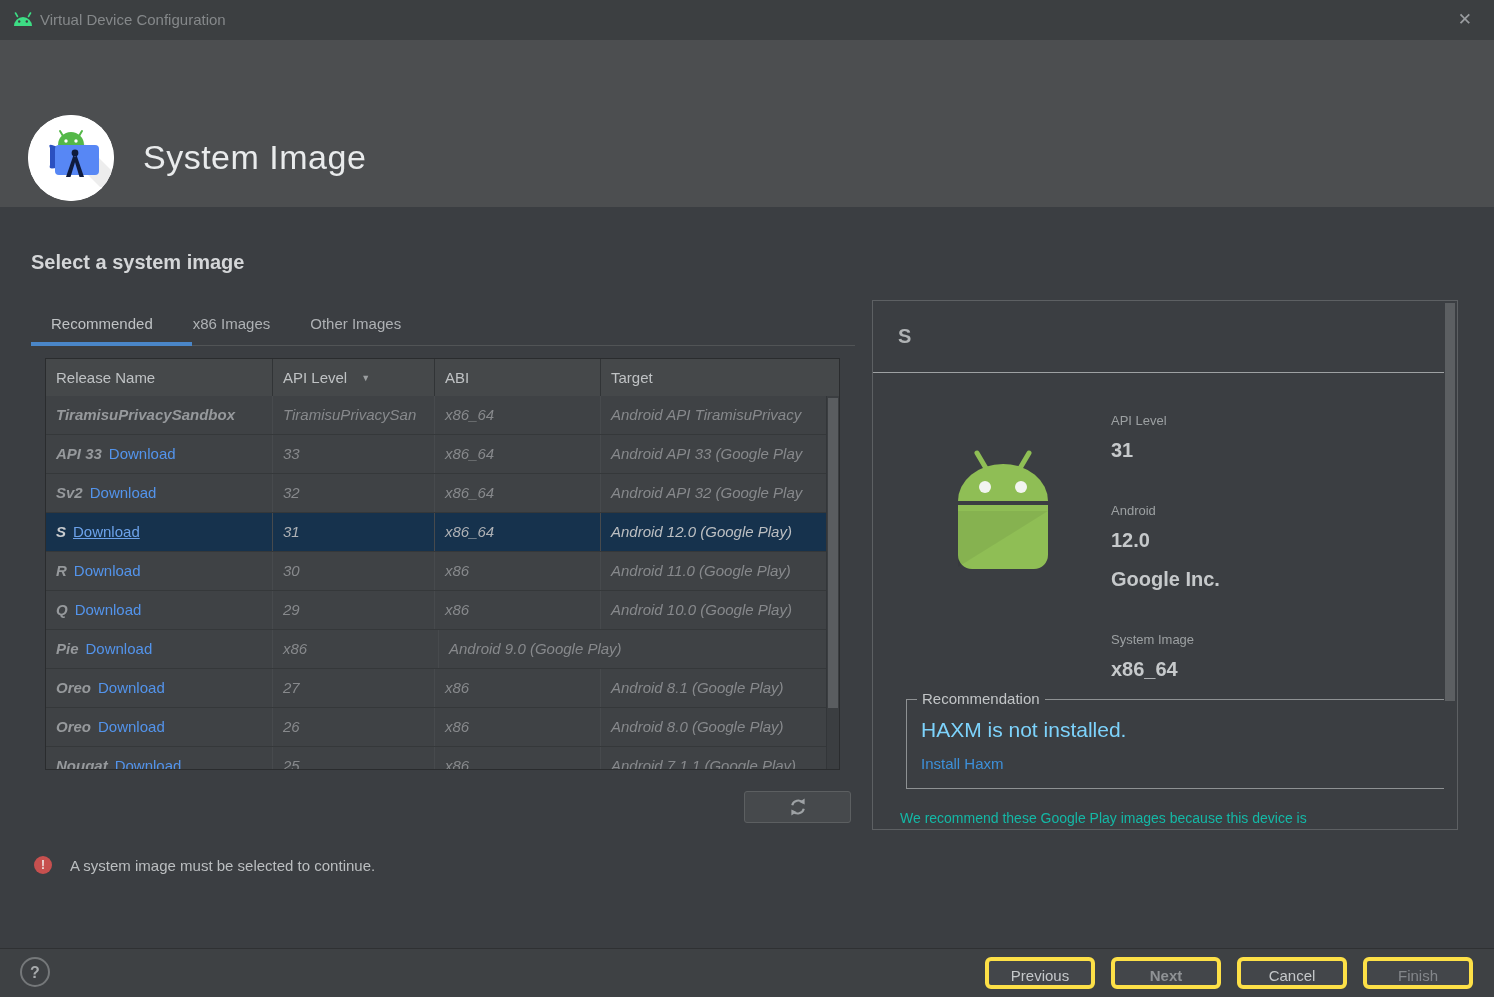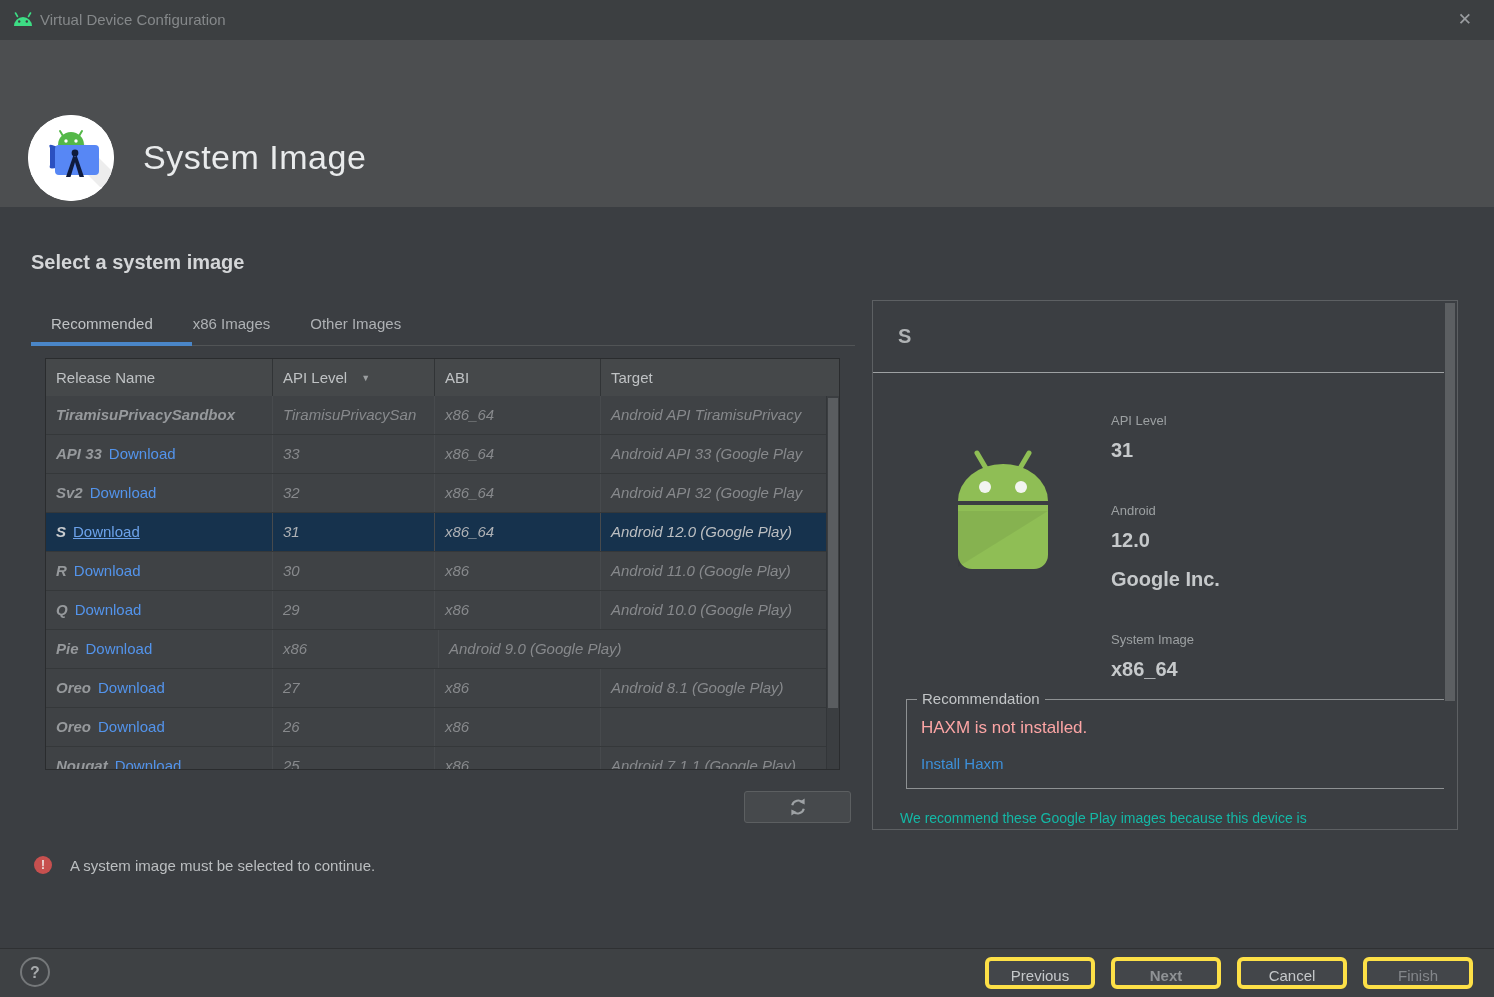--- a/index.html
+++ b/index.html
@@ -52,21 +52,21 @@
   .panel .p-title { position:absolute; left:25px; top:24px; font-size:20px; font-weight:bold; color:#B0B3B5; }
   .panel .p-sep { position:absolute; left:0; right:13px; top:71px; height:1px; background:#9EA1A3; }
   .panel .robot { position:absolute; left:64px; top:136px; }
   .p-label { position:absolute; left:238px; font-size:13px; color:#9CA0A2; }
   .p-value { position:absolute; left:238px; font-size:20px; font-weight:bold; color:#C6C9CB; }
   .lbl-api { top:112px; } .val-api { top:138px; }
   .lbl-android { top:202px; } .val-android { top:228px; } .val-vendor { top:267px; }
   .lbl-si { top:331px; } .val-si { top:357px; }
   .rec-box { position:absolute; left:33px; top:398px; width:620px; height:90px; border:1px solid #8E9193; }
   .rec-legend { position:absolute; left:10px; top:-10px; padding:0 5px; background:#3B3E42; font-size:15px; color:#C2C5C7; }
-  .rec-error { position:absolute; left:14px; top:18px; font-size:17px; color:#fca5a5; }
+  .rec-error { position:absolute; left:14px; top:18px; font-size:21px; color:#7dd3fc; }
   .rec-link { position:absolute; left:14px; top:55px; font-size:15px; color:#3D90DA; cursor:pointer; }
   .p-footnote { position:absolute; left:27px; top:509px; font-size:14px; color:#14b8a6; white-space:nowrap; }
   .panel-scrollbar { position:absolute; right:0; top:0; bottom:0; width:13px; background:#3B3E42; }
   .panel-scrollbar .thumb { position:absolute; left:1px; right:2px; top:2px; height:398px; background:#5C5F62; }
   
   .validation { position:absolute; left:34px; top:649px; display:flex; align-items:center; }
   .err-icon { width:18px; height:18px; border-radius:50%; background:#C7504F; color:#EDE4E4; font-size:12px; font-weight:bold; text-align:center; line-height:18px; }
   .err-text { margin-left:18px; font-size:15px; color:#BBBEC0; }
   
   #footer { position:absolute; left:0; top:948px; width:1494px; height:49px; background:#3E4144; border-top:1px solid #2F3133; }
@@ -179,20 +179,21 @@
           <div class="row">
     <div class="cell c-name"><span class="rel-name">Oreo</span><span class="dl">Download</span></div>
     <div class="cell c-api">27</div>
     <div class="cell c-abi">x86</div>
     <div class="cell c-target">Android 8.1 (Google Play)</div>
   </div>
           <div class="row">
     <div class="cell c-name"><span class="rel-name">Oreo</span><span class="dl">Download</span></div>
     <div class="cell c-api">26</div>
     <div class="cell c-abi">x86</div>
+    <div class="cell c-target">Android 8.0 (Google Play)</div>
   </div>
           <div class="row">
     <div class="cell c-name"><span class="rel-name">Nougat</span><span class="dl">Download</span></div>
     <div class="cell c-api">25</div>
     <div class="cell c-abi">x86</div>
     <div class="cell c-target">Android 7.1.1 (Google Play)</div>
   </div>
         </div>
       <div class="tbl-scrollbar">
         <div class="thumb"></div>

